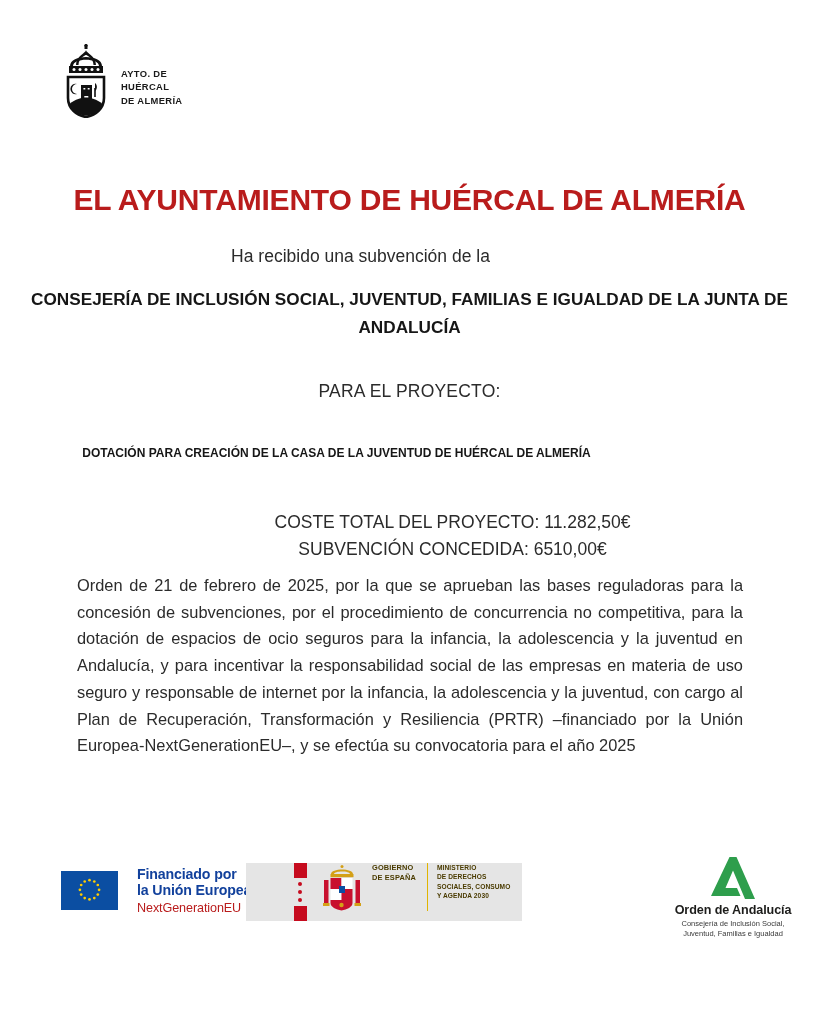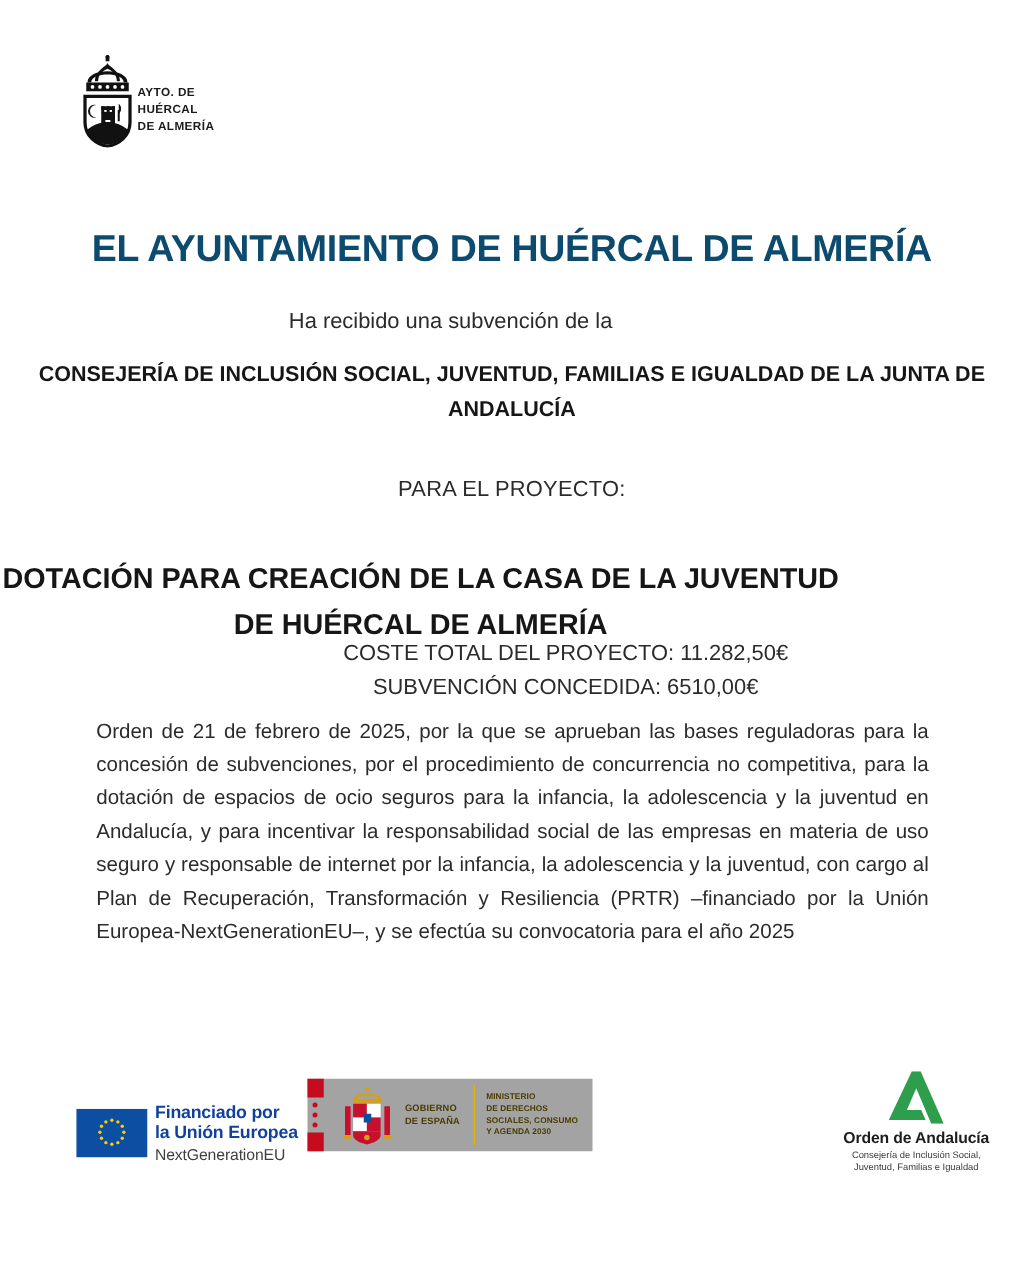--- a/index.html
+++ b/index.html
@@ -17,20 +17,21 @@
     overflow: hidden;
   }
 
   
   .header-logo {
     position: absolute;
     top: 44px;
     left: 62px;
     display: flex;
     align-items: center;
+    gap: 11px;
   }
   .crest {
     width: 48px;
     height: 74px;
     display: block;
   }
   .ayto-text {
     font-size: 9.4px;
     line-height: 1.42;
     font-weight: bold;
@@ -43,21 +44,21 @@
   
   .doc-title {
     position: absolute;
     top: 183px;
     left: 0;
     width: 819px;
     text-align: center;
     font-size: 30px;
     font-weight: bold;
     letter-spacing: -0.2px;
-    color: #0c4a6e;
+    color: #b91c1c;
   }
   .subtitle-line {
     position: absolute;
     top: 246px;
     left: 0;
     width: 721px;
     text-align: center;
     font-size: 17.5px;
     color: #2b2b2b;
   }
@@ -81,21 +82,21 @@
     font-size: 17.5px;
     color: #2b2b2b;
     letter-spacing: 0.2px;
   }
   .project-name {
     position: absolute;
     top: 444px;
     left: 0;
     width: 673px;
     text-align: center;
-    font-size: 23px;
+    font-size: 12px;
     font-weight: bold;
     line-height: 1.62;
     color: #161616;
   }
   .amounts {
     position: absolute;
     top: 509px;
     left: 0;
     width: 819px;
     text-align: center;
@@ -122,50 +123,50 @@
     top: 855px;
     left: 0;
     width: 819px;
     height: 80px;
   }
 
   
   .eu-logo {
     position: absolute;
     left: 61px;
-    top: 28px;
+    top: 12px;
     display: flex;
     align-items: center;
-    gap: 6px;
+    gap: 19px;
   }
   .eu-flag { display: block; width: 57px; height: 39px; }
   .eu-text { line-height: 1.12; }
   .eu-text .l1, .eu-text .l2 {
     font-size: 14.2px;
     font-weight: bold;
     color: #12419c;
     letter-spacing: -0.15px;
   }
   .eu-text .l3 {
     font-size: 12.6px;
-    color: #404040;
+    color: #b91c1c;
     letter-spacing: -0.1px;
     margin-top: 2px;
   }
 
   
   .gob-logo {
     position: absolute;
     left: 246px;
     top: 8px;
     width: 228px;
     height: 58px;
-    background: #a3a3a3;
+    background: #e5e5e5;
     display: flex;
-    align-items: center;
+    padding-left: 48px;
   }
   .gob-stripes {
     width: 13px;
     height: 58px;
     position: relative;
     flex: none;
   }
   .gob-stripes .red-t, .gob-stripes .red-b {
     position: absolute; left: 0; width: 13px; height: 15px; background: #c60b1e;
   }

